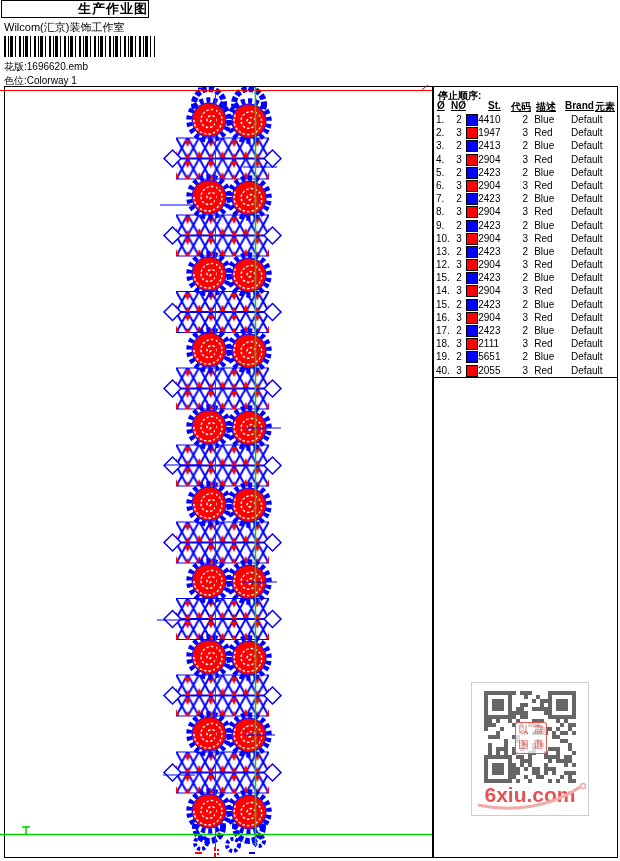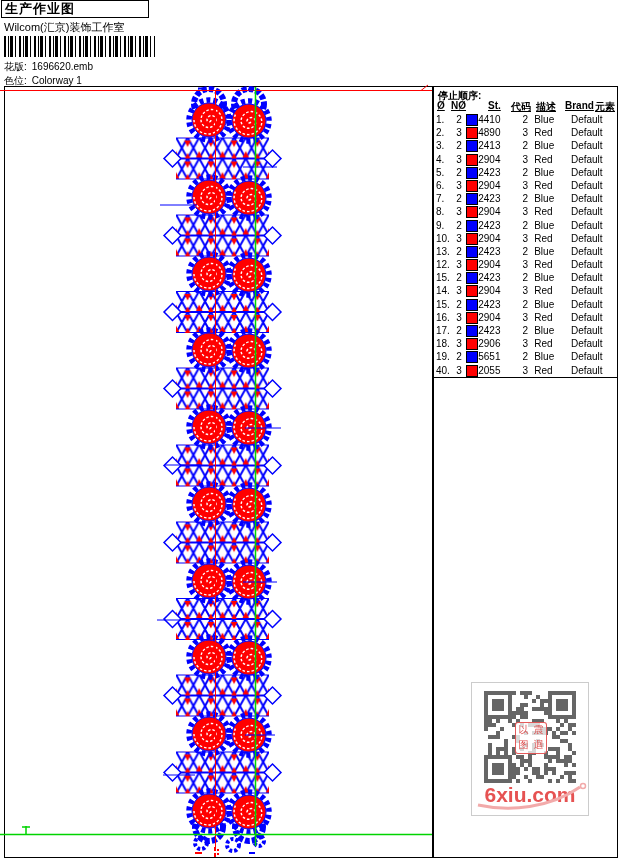--- a/index.html
+++ b/index.html
@@ -1,29 +1,29 @@
 <!DOCTYPE html>
 <html><head>
 <meta charset="utf-8">
 <style>
   html,body{margin:0;padding:0;background:#fff}
   #page{position:relative;width:620px;height:861px;background:#fff;
         font-family:"Liberation Sans",sans-serif;color:#000;overflow:hidden}
   .abs{position:absolute}
 
   
-  #title-box{left:1px;top:0;width:146px;height:16px;border:1px solid #000;}
+  #title-box{left:1px;top:0;width:146px;height:16px;border:1px solid #000;text-align:right;}
   #title-box span{display:block;padding-left:3px;font-size:13px;font-weight:bold;line-height:16px;letter-spacing:1px}
   #studio{left:4px;top:20px;font-size:11px}
   #barcode{left:4px;top:36px;width:151px;height:21px;
     background:repeating-linear-gradient(90deg,#000 0 2px,#fff 2px 4px,#000 4px 5px,#fff 5px 6px,#000 6px 9px,#fff 9px 11px,#000 11px 12px,#fff 12px 15px);}
   .meta-line{font-size:10px}
   #design-line{left:4px;top:60px}
   #colorway-line{left:4px;top:74px}
-  .meta-line .val{margin-left:5px}
+  .meta-line .val{}
 
   #info-box{left:536px;top:1px;width:80px;height:84px;border:1px solid #000;padding-top:2px}
   .info-row{font-size:9.5px;line-height:15.5px;padding-left:4px;white-space:nowrap}
   .info-row .val{margin-left:4px}
 
   
   #design-box{left:4px;top:86px;width:427px;height:770px;border:1px solid #000}
   #design-box svg{overflow:visible}
 
   
@@ -194,21 +194,21 @@
     <span class="c-ds">Blue</span>
     <span class="c-br">Default</span>
   </div>
 
   <div class="trow">
     <span class="c-no">2.</span>
     <span class="c-nd">3</span>
     <span class="c-sw">
             <i style="background: rgb(255, 0, 0);"></i>
           </span>
-    <span class="c-st">4890</span>
+    <span class="c-st">1947</span>
     <span class="c-cd">3</span>
     <span class="c-ds">Red</span>
     <span class="c-br">Default</span>
   </div>
 
   <div class="trow">
     <span class="c-no">3.</span>
     <span class="c-nd">2</span>
     <span class="c-sw">
             <i style="background: rgb(0, 0, 255);"></i>
@@ -386,21 +386,21 @@
     <span class="c-ds">Blue</span>
     <span class="c-br">Default</span>
   </div>
 
   <div class="trow">
     <span class="c-no">18.</span>
     <span class="c-nd">3</span>
     <span class="c-sw">
             <i style="background: rgb(255, 0, 0);"></i>
           </span>
-    <span class="c-st">2906</span>
+    <span class="c-st">2111</span>
     <span class="c-cd">3</span>
     <span class="c-ds">Red</span>
     <span class="c-br">Default</span>
   </div>
 
   <div class="trow">
     <span class="c-no">19.</span>
     <span class="c-nd">2</span>
     <span class="c-sw">
             <i style="background: rgb(0, 0, 255);"></i>

